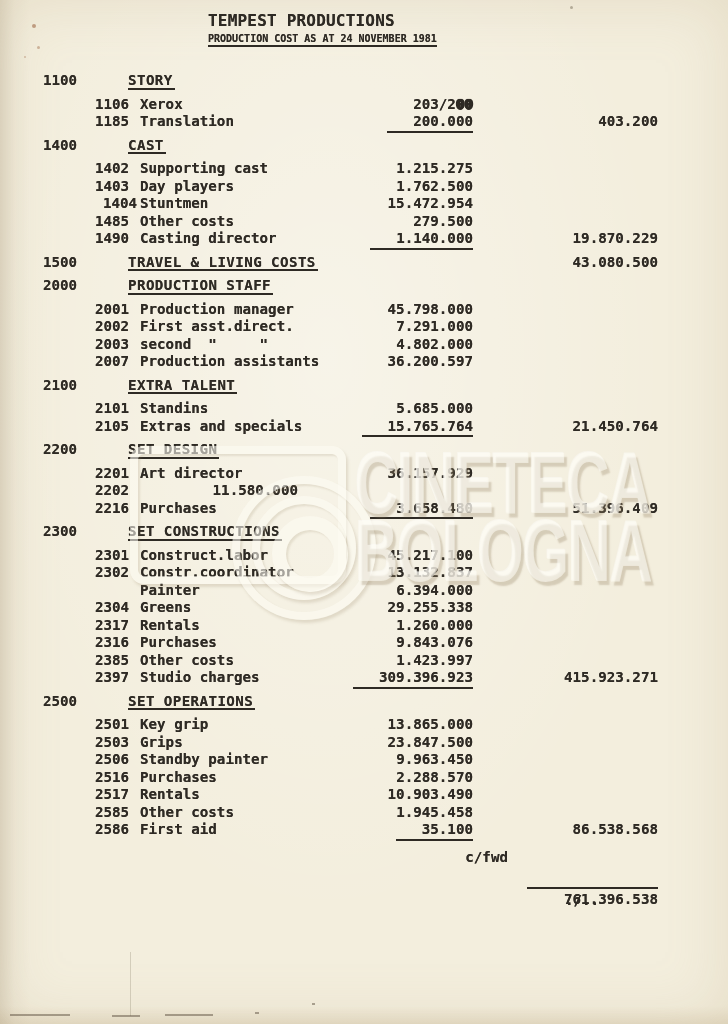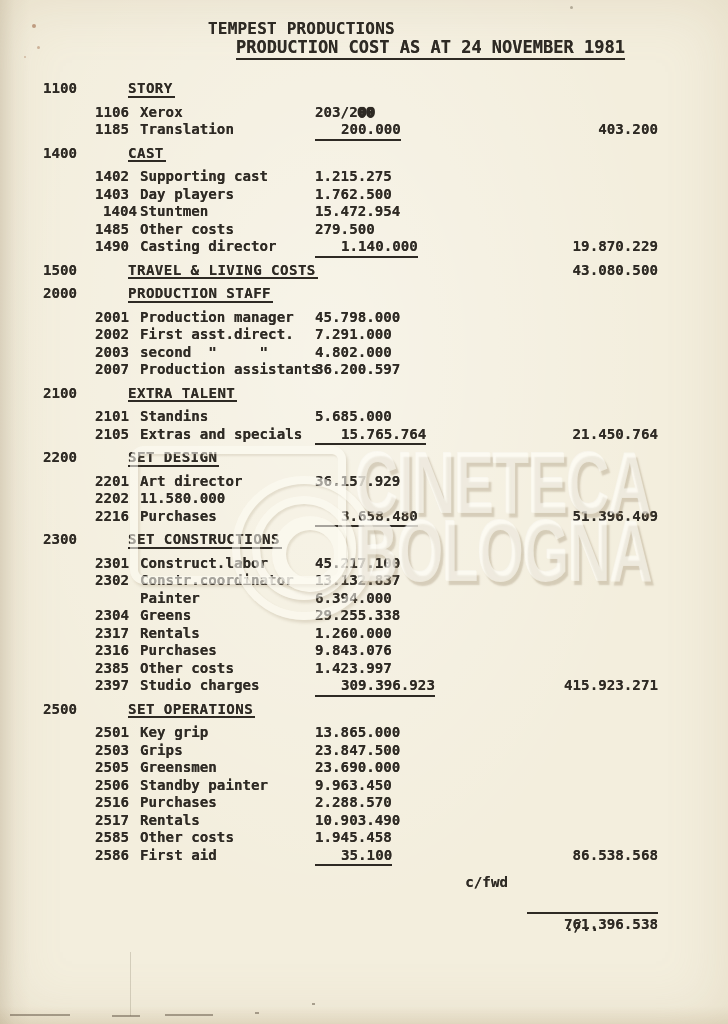--- a/index.html
+++ b/index.html
@@ -12,38 +12,38 @@
     position:relative;width:728px;height:1024px;
     background:
       radial-gradient(ellipse at 45% 35%, rgba(255,255,255,0.35) 0%, rgba(255,255,255,0) 60%),
       linear-gradient(to right, rgba(120,100,70,0.16) 0px, rgba(120,100,70,0.04) 14px, rgba(120,100,70,0) 30px),
       linear-gradient(to top, rgba(150,120,70,0.14) 0px, rgba(150,120,70,0) 18px),
       var(--paper,#f3eedd);
     box-shadow: inset 0 0 60px rgba(180,160,120,0.22);
     color:var(--ink,#2e2a24);
   }
   .doc{
-    position:absolute;left:0;top:0;width:658px;padding-top:20px;
+    position:absolute;left:0;top:0;width:658px;padding-top:12px;
     font-weight:bold;font-size:14.2px;
     text-shadow:0 0 0.6px rgba(46,42,36,0.75);
   }
   .titles{margin-left:208px;margin-bottom:22px;}
   .title-line{height:18px;line-height:18px;font-size:16px;letter-spacing:0.2px;white-space:pre;}
-  .subtitle-line{height:20px;line-height:18px;font-size:17px;white-space:pre;margin-left:28px;}
+  .subtitle-line{height:20px;line-height:18px;font-size:10px;white-space:pre;}
   .subtitle-line .ul{border-bottom:2.5px solid currentColor;padding-bottom:1px;}
   .row{display:flex;height:17.5px;line-height:17.5px;white-space:pre;}
   .sec{margin-top:6px;}
   .hdr{margin-bottom:6px;}
   .c-sec{width:95px;padding-left:43px;box-sizing:border-box;flex:none;}
   .c-hdr{flex:none;margin-left:33px;border-bottom:2px solid currentColor;padding:0 2px 0 0;letter-spacing:0.4px;}
   .c-flex{flex:1;}
   .c-num{width:45px;flex:none;}
   .c-num.indent{transform:translateX(8px);}
   .c-label{width:175px;flex:none;}
-  .c-amount{width:158px;flex:none;}
+  .c-amount{width:158px;flex:none;text-align:right;}
   .amt{display:inline-block;}
   .amt.u{border-bottom:2px solid currentColor;padding-left:26px;padding-bottom:0px;}
   .ovr{text-shadow:0 0 1px currentColor,1px 0 0 currentColor,-1px 0 0 currentColor,0 1px 0 currentColor;}
   .c-total{width:185px;flex:none;text-align:right;}
   .footer-row{margin-top:10px;}
   .carry-label{flex:none;}
   .carry-total{width:150px;flex:none;text-align:right;margin-top:38px;}
   .carry-total .tl{display:inline-block;border-top:2.5px solid currentColor;padding:2px 0 0 37px;}
   .continuation{margin-top:26px;margin-left:565px;height:17.5px;line-height:17.5px;}
   
@@ -136,21 +136,20 @@
           <div class="row item"><span class="c-sec"></span><span class="c-num">2304</span><span class="c-label">Greens</span><span class="c-amount"><span class="amt"><span>29.255.338</span></span></span></div>
           <div class="row item"><span class="c-sec"></span><span class="c-num">2317</span><span class="c-label">Rentals</span><span class="c-amount"><span class="amt"><span>1.260.000</span></span></span></div>
           <div class="row item"><span class="c-sec"></span><span class="c-num">2316</span><span class="c-label">Purchases</span><span class="c-amount"><span class="amt"><span>9.843.076</span></span></span></div>
           <div class="row item"><span class="c-sec"></span><span class="c-num">2385</span><span class="c-label">Other costs</span><span class="c-amount"><span class="amt"><span>1.423.997</span></span></span></div>
           <div class="row item"><span class="c-sec"></span><span class="c-num">2397</span><span class="c-label">Studio charges</span><span class="c-amount"><span class="amt u"><span>309.396.923</span></span></span><span class="c-total">415.923.271</span></div>
         </div>
         <div class="sec">
           <div class="row hdr"><span class="c-sec">2500</span><span class="c-hdr">SET OPERATIONS</span><span class="c-flex"></span></div>
           <div class="row item"><span class="c-sec"></span><span class="c-num">2501</span><span class="c-label">Key grip</span><span class="c-amount"><span class="amt"><span>13.865.000</span></span></span></div>
           <div class="row item"><span class="c-sec"></span><span class="c-num">2503</span><span class="c-label">Grips</span><span class="c-amount"><span class="amt"><span>23.847.500</span></span></span></div>
-          <div class="row item"><span class="c-sec"></span><span class="c-num">2505</span><span class="c-label">Greensmen</span><span class="c-amount"><span class="amt"><span>23.690.000</span></span></span></div>
           <div class="row item"><span class="c-sec"></span><span class="c-num">2506</span><span class="c-label">Standby painter</span><span class="c-amount"><span class="amt"><span>9.963.450</span></span></span></div>
           <div class="row item"><span class="c-sec"></span><span class="c-num">2516</span><span class="c-label">Purchases</span><span class="c-amount"><span class="amt"><span>2.288.570</span></span></span></div>
           <div class="row item"><span class="c-sec"></span><span class="c-num">2517</span><span class="c-label">Rentals</span><span class="c-amount"><span class="amt"><span>10.903.490</span></span></span></div>
           <div class="row item"><span class="c-sec"></span><span class="c-num">2585</span><span class="c-label">Other costs</span><span class="c-amount"><span class="amt"><span>1.945.458</span></span></span></div>
           <div class="row item"><span class="c-sec"></span><span class="c-num">2586</span><span class="c-label">First aid</span><span class="c-amount"><span class="amt u"><span>35.100</span></span></span><span class="c-total">86.538.568</span></div>
         </div>
       </div>
 
     <div class="row footer-row">
       <span class="c-flex"></span>

